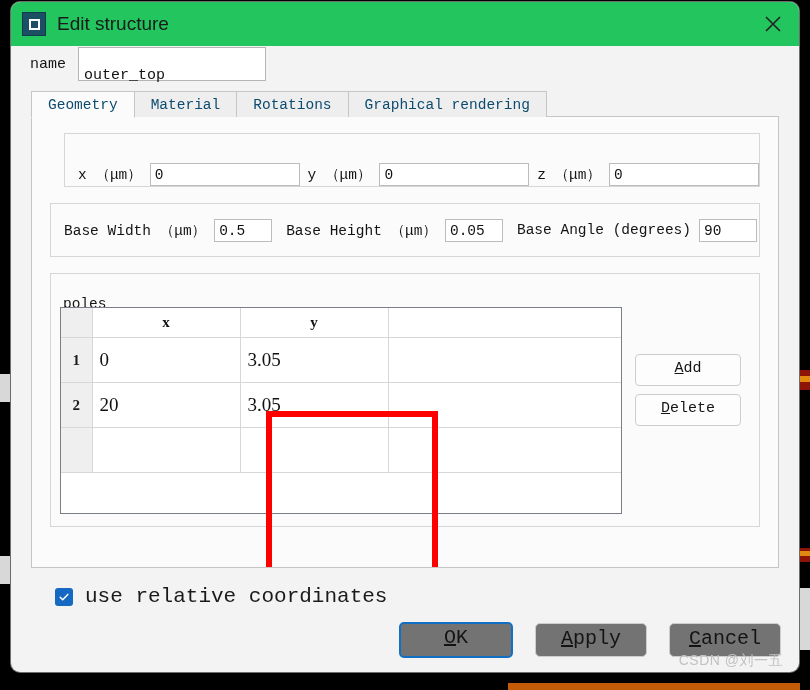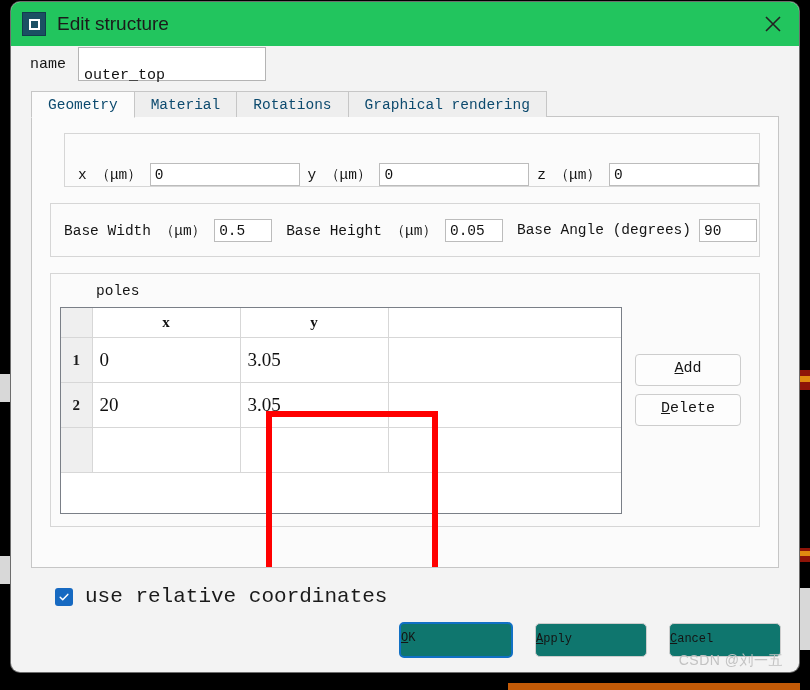--- a/index.html
+++ b/index.html
@@ -204,25 +204,24 @@
   
   #poles-group {
     margin: 16px 18px 0 18px;
     border: 1px solid #d6d6d6;
     background: #fbfbfb;
     height: 252px;
     position: relative;
   }
   #poles-label {
     position: absolute;
-    left: 12px; top: 9px;
+    left: 12px; top: 22px;
     font-family: "Liberation Mono", monospace;
     font-size: 14.5px;
     color: #141414;
-    margin-left: 33px;
   }
   #poles-table-wrap {
     position: absolute;
     left: 9px; top: 33px;
     width: 560px; height: 205px;
     border: 1px solid #7a7f87;
     background: #ffffff;
     overflow: hidden;
   }
   table#poles-table {
@@ -345,26 +344,26 @@
     display: flex;
     align-items: center;
     justify-content: flex-end;
     padding-right: 18px;
     position: relative;
   }
   .foot-btn {
     width: 110px;
     height: 32px;
     line-height: 30px;
-    text-align: left;
-    background: #0f766e;
+    text-align: center;
+    background: #737373;
     border: 1px solid #cdcdcd;
     border-radius: 5px;
     font-family: "Liberation Mono", monospace;
-    font-size: 12px;
+    font-size: 20px;
     color: #141414;
     margin-left: 22px;
     cursor: default;
   }
   .foot-btn.default {
     border: 2px solid #1170c4;
     line-height: 28px;
   }
   #watermark {
     position: absolute;

